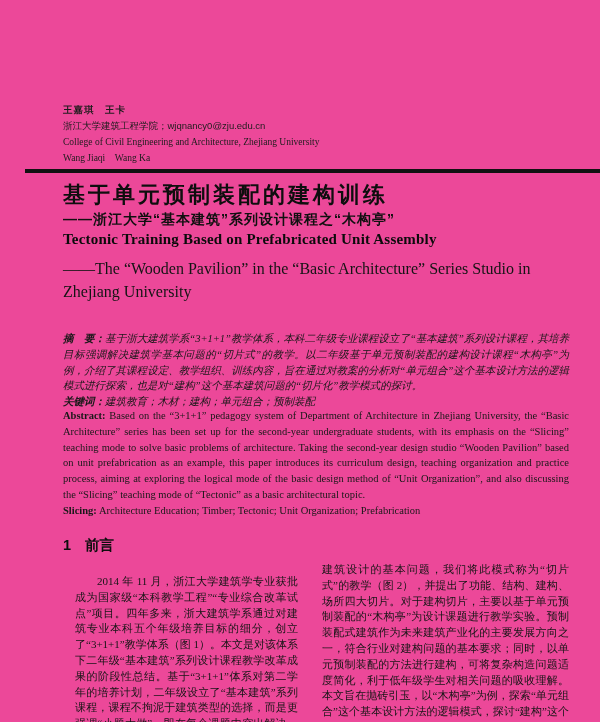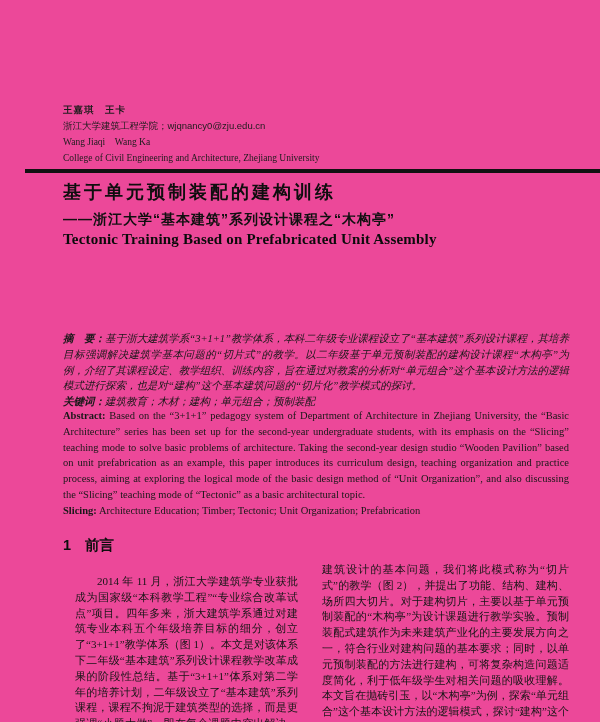--- a/index.html
+++ b/index.html
@@ -20,21 +20,21 @@
   .authors .cn{font-family:"Liberation Sans", sans-serif;}
   .authors .cn-names{font-weight:bold;letter-spacing:1px;}
   .authors .en{font-size:9.5px;}
 
   
   .rule{left:25px;top:169px;width:575px;height:4px;background:#111;}
 
   
   .title-cn{left:63px;top:180px;right:24px;
     font-family:"Liberation Sans", sans-serif;
-    font-weight:bold;font-size:18px;letter-spacing:3px;color:#0e0e0e;}
+    font-weight:bold;font-size:22px;letter-spacing:3px;color:#0e0e0e;}
   .subtitle-cn{left:63px;top:211px;right:30px;
     font-family:"Liberation Sans", sans-serif;
     font-weight:bold;font-size:14px;letter-spacing:1px;color:#101010;}
   .title-en{left:63px;top:231px;right:20px;
     font-weight:bold;font-size:15px;color:#0b0b0b;letter-spacing:.2px;}
   .subtitle-en{left:63px;top:257px;width:505px;
     font-size:16px;line-height:23px;color:#141414;}
 
   
   .abstract-cn{left:63px;top:331px;width:506px;
@@ -62,29 +62,30 @@
   .col p{margin:0;}
 </style>
 </head>
 <body>
 
 <div class="page">
 
   <div class="abs authors">
     <div class="cn cn-names">王嘉琪　王卡</div>
     <div class="cn">浙江大学建筑工程学院；wjqnancy0@zju.edu.cn</div>
+    <div class="en">College of Civil Engineering and Architecture, Zhejiang University</div>
     <div class="en">Wang Jiaqi　Wang Ka</div>
-    <div class="en">College of Civil Engineering and Architecture, Zhejiang University</div>
   </div>
 
   <div class="abs rule"></div>
 
   <h1 class="abs title-cn" style="margin:0;">基于单元预制装配的建构训练</h1>
   <div class="abs subtitle-cn">——浙江大学“基本建筑”系列设计课程之“木构亭”</div>
   <h2 class="abs title-en" style="margin:0;">Tectonic Training Based on Prefabricated Unit Assembly</h2>
+  <div class="abs subtitle-en">——The “Wooden Pavilion” in the “Basic Architecture” Series Studio in Zhejiang University</div>
 
   <div class="abs abstract-cn">
     <span class="lbl">摘　要：</span><span>基于浙大建筑学系“3+1+1”教学体系，本科二年级专业课程设立了“基本建筑”系列设计课程，其培养目标强调解决建筑学基本问题的“切片式”的教学。以二年级基于单元预制装配的建构设计课程“木构亭”为例，介绍了其课程设定、教学组织、训练内容，旨在通过对教案的分析对“单元组合”这个基本设计方法的逻辑模式进行探索，也是对“建构”这个基本建筑问题的“切片化”教学模式的探讨。</span>
     <div class="kw-cn">
       <span class="lbl">关键词：</span><span>建筑教育；木材；建构；单元组合；预制装配</span>
     </div>
   </div>
 
   <div class="abs abstract-en">
     <span class="lbl">Abstract:</span>

